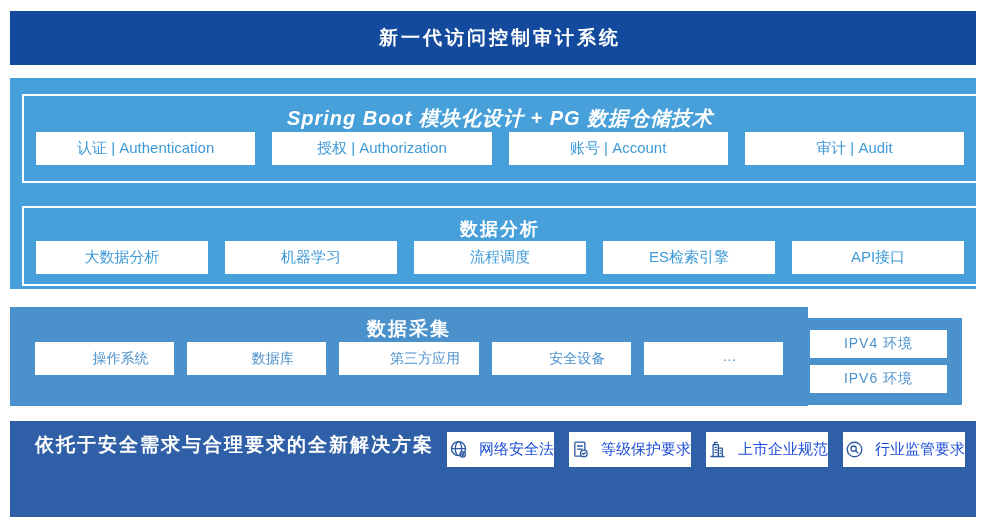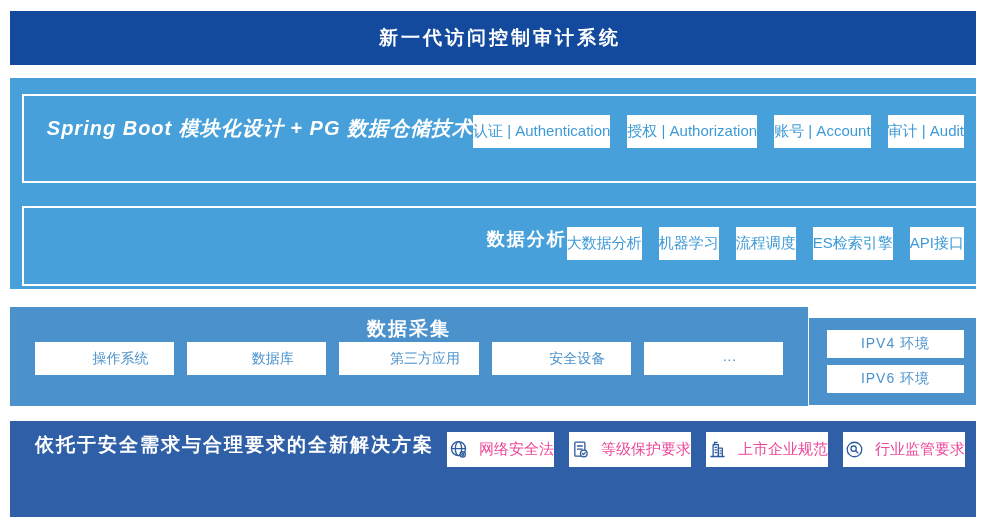--- a/index.html
+++ b/index.html
@@ -7,50 +7,50 @@
   .page{position:relative;width:976px;height:529px;background:#ffffff;overflow:hidden;}
 
   
   .banner{position:absolute;left:10px;top:11px;width:980px;height:54px;background:#134a9d;
     display:flex;align-items:center;justify-content:center;}
   .banner h1{margin:0;color:#ffffff;font-size:19px;font-weight:bold;letter-spacing:3px;}
 
   
   .platform{position:absolute;left:10px;top:78px;width:980px;height:211px;background:#47a0d9;box-sizing:border-box;}
   .group{position:absolute;left:12px;right:12px;border:2px solid #ffffff;box-sizing:border-box;
-    display:flex;flex-direction:row;justify-content:flex-end;padding:19px 12px 11px;}
+    display:flex;flex-direction:column;justify-content:flex-start;padding:9px 12px 11px;}
   .group-spring{top:16px;height:89px;}
   .group-analysis{top:128px;height:80px;}
   .group-title{text-align:center;color:#ffffff;font-weight:bold;}
   .title-spring{font-size:20px;font-style:italic;letter-spacing:1px;}
   .title-analysis{font-size:18px;letter-spacing:2px;}
 
   .row{display:flex;gap:17px;}
   .cell{flex:1;height:33px;background:#ffffff;display:flex;align-items:center;justify-content:center;
     font-size:15px;color:#3e9ad7;white-space:nowrap;}
 
   
   .collection{position:absolute;left:10px;top:307px;width:798px;height:99px;background:#4b92cd;
     box-sizing:border-box;display:flex;flex-direction:column;justify-content:flex-start;padding:9px 25px 16px;}
   .title-collection{font-size:19px;letter-spacing:2px;}
   .collection .row{gap:13px;}
   .collection .cell{color:#4b92cd;font-size:14px;padding-left:32px;}
 
   
-  .env-panel{position:absolute;left:809px;top:318px;width:170px;height:87px;background:#4b92cd;
+  .env-panel{position:absolute;left:792px;top:318px;width:170px;height:87px;background:#4b92cd;
     box-sizing:border-box;display:flex;flex-direction:column;justify-content:center;gap:7px;padding:0 15px 0 18px;}
   .env-cell{height:28px;background:#ffffff;display:flex;align-items:center;justify-content:center;
     color:#4b92cd;font-size:14px;letter-spacing:1px;}
 
   
   .solution{position:absolute;left:10px;top:421px;width:980px;height:96px;background:#2f5fa7;
     box-sizing:border-box;display:flex;justify-content:space-between;padding:11px 25px 19px;}
   .title-solution{font-size:19px;letter-spacing:2px;}
   .solution .row{gap:15px;}
-  .solution .cell{height:35px;color:#ec4899;font-size:15px;gap:10px;}
+  .solution .cell{height:35px;color:#1d4ed8;font-size:15px;gap:10px;}
   .icon{display:inline-flex;align-items:center;justify-content:center;width:22px;height:22px;}
   .icon svg{display:block;}
 </style>
 </head>
 <body>
 
 <div class="page">
 
   <header class="banner">
     <h1>新一代访问控制审计系统</h1>

